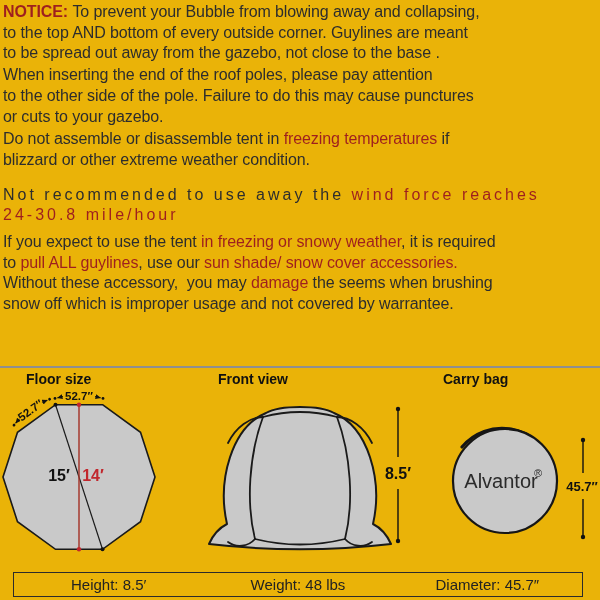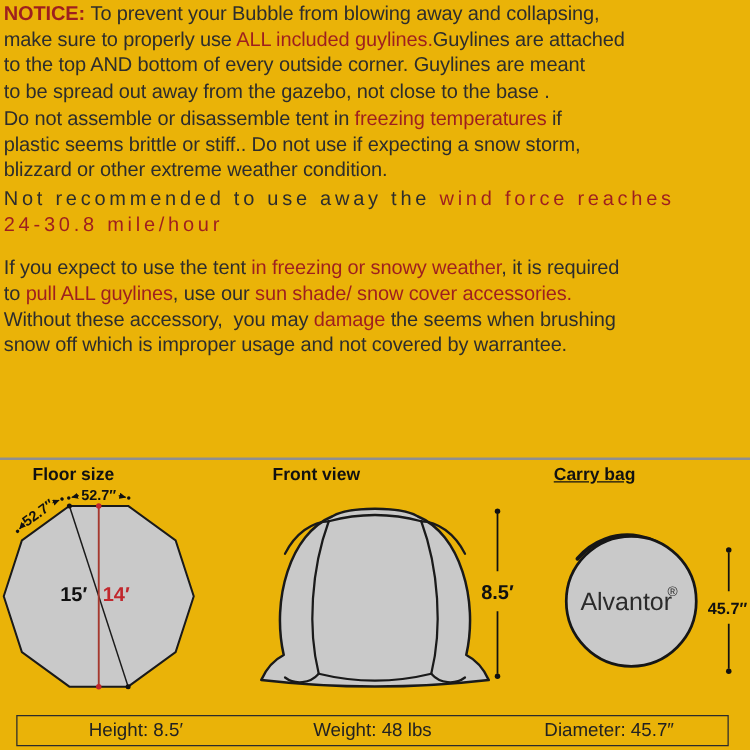--- a/index.html
+++ b/index.html
@@ -19,44 +19,47 @@
   .red{color:#9e1f1f;}
   .red-bold{color:#9e1f1f;font-weight:bold;}
 
   
   #divider{position:absolute;left:0;right:0;top:366px;height:2px;background:#8f8f8f;}
 
   
   .diagram-title{position:absolute;top:371px;font-size:14px;font-weight:bold;color:#111;}
   #floor-title{left:10px;padding-left:16px;}
   #front-title{left:218px;}
-  #bag-title{left:443px;text-decoration:underline;}
+  #bag-title{left:443px;}
 
   .panel{position:absolute;}
 
   
   #spec-table{position:absolute;left:13px;top:572px;width:570px;height:25px;
               border:1.5px solid #2b2b2b;display:flex;align-items:center;box-sizing:border-box;}
   #spec-table .cell{flex:1;text-align:center;font-size:15px;color:#222;}
 </style>
 </head>
 <body>
 
 <div id="page">
 
   <div id="notice-text">
       <div class="para">
         <div class="line"><span class="red-bold">NOTICE: </span><span class="plain">To prevent your Bubble from blowing away and collapsing,</span></div>
-        <div class="line"><span class="plain">make sure to properly use </span><span class="red">ALL included guylines.</span><span class="plain">Guylines are attached</span></div>
         <div class="line"><span class="plain">to the top AND bottom of every outside corner. Guylines are meant</span></div>
         <div class="line"><span class="plain">to be spread out away from the gazebo, not close to the base .</span></div>
       </div>
       <div class="para">
+        <div class="line"><span class="plain">When inserting the end of the roof poles, please pay attention</span></div>
+        <div class="line"><span class="plain">to the other side of the pole. Failure to do this may cause punctures</span></div>
+        <div class="line"><span class="plain">or cuts to your gazebo.</span></div>
+      </div>
+      <div class="para">
         <div class="line"><span class="plain">Do not assemble or disassemble tent in </span><span class="red">freezing temperatures</span><span class="plain"> if</span></div>
-        <div class="line"><span class="plain">plastic seems brittle or stiff.. Do not use if expecting a snow storm,</span></div>
         <div class="line"><span class="plain">blizzard or other extreme weather condition.</span></div>
       </div>
       <div class="para tracked">
         <div class="line"><span class="plain">Not recommended to use away the </span><span class="red">wind force reaches</span></div>
         <div class="line"><span class="red">24-30.8 mile/hour</span></div>
       </div>
       <div class="para">
         <div class="line"><span class="plain">If you expect to use the tent </span><span class="red">in freezing or snowy weather</span><span class="plain">, it is required</span></div>
         <div class="line"><span class="plain">to </span><span class="red">pull ALL guylines</span><span class="plain">, use our </span><span class="red">sun shade/ snow cover accessories.</span></div>
         <div class="line"><span class="plain">Without these accessory,  you may </span><span class="red">damage</span><span class="plain"> the seems when brushing</span></div>

